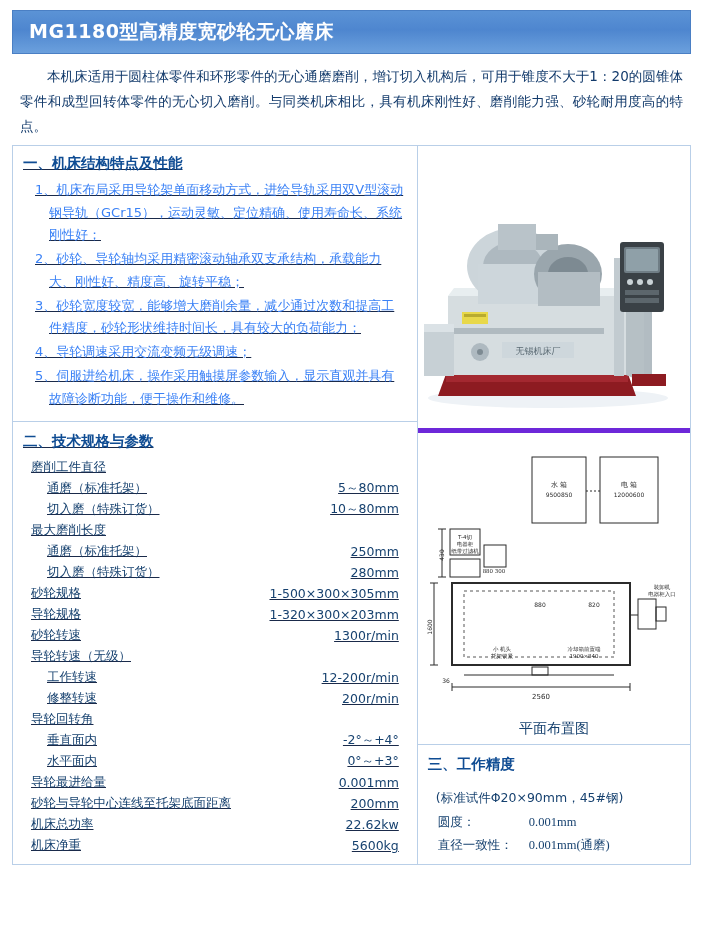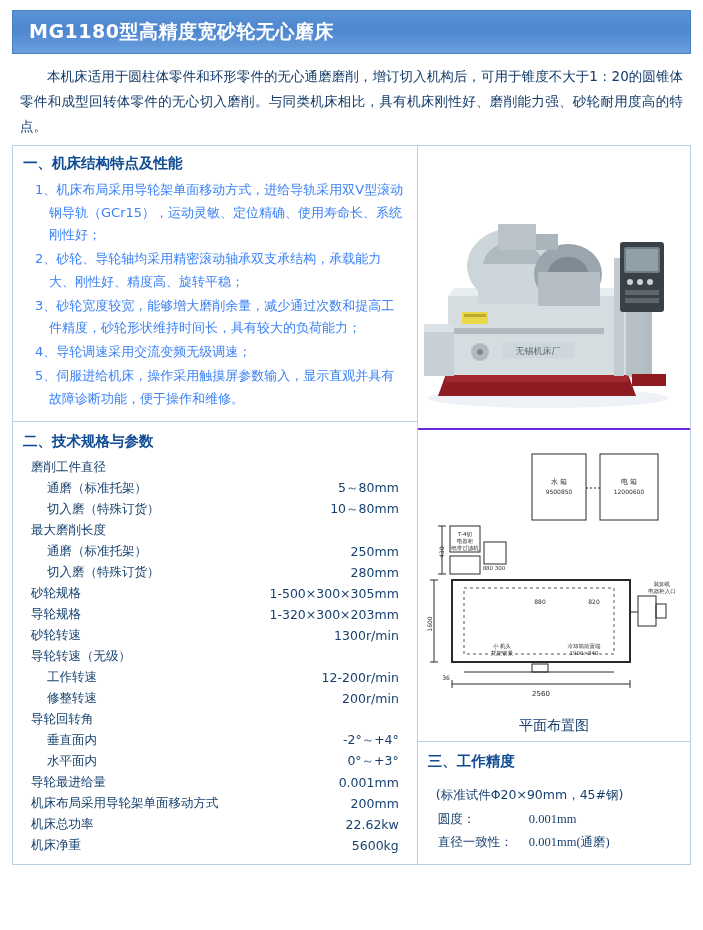--- a/index.html
+++ b/index.html
@@ -42,21 +42,21 @@
   }
   
   .grid{
     display:flex;
     border-top:1px solid #b9cfe8;
     border-left:1px solid #b9cfe8;
     border-right:1px solid #b9cfe8;
     border-bottom:1px solid #b9cfe8;
     box-sizing:border-box;
   }
-  .col-left{width:406px;box-sizing:border-box;border-right:1px solid #b9cfe8;}
+  .col-left{width:406px;box-sizing:border-box;border-right:1px solid #b9cfe8;text-decoration:underline;}
   .col-right{width:273px;box-sizing:border-box;}
   .cell{box-sizing:border-box;}
   .sec-title{
     font-size:14.5px;
     font-weight:bold;
     color:#0f4c93;
     margin:8px 0 6px 10px;
   }
   
   .features{
@@ -67,21 +67,21 @@
     color:#3b82f6;
   }
   .features li{
     padding-left:26px;
     text-indent:-14px;
     margin-bottom:1px;
   }
   
   .photo-box{
     height:282px;
-    border-bottom:2px solid #6d28d9;
+    border-bottom:5px solid #6d28d9;
     position:relative;
     overflow:hidden;
     background:#8b5cf6;
   }
   
   .spec{
     width:100%;
     border-collapse:collapse;
     font-size:12.5px;
     color:#16416f;
@@ -206,21 +206,21 @@
               </tr>
             <tr>
                 <td class="k lvl1">水平面内</td>
                 <td class="v">0°～+3°</td>
               </tr>
             <tr>
                 <td class="k lvl0">导轮最进给量</td>
                 <td class="v">0.001mm</td>
               </tr>
             <tr>
-                <td class="k lvl0">机床布局采用导轮架单面移动方式</td>
+                <td class="k lvl0">砂轮与导轮中心连线至托架底面距离</td>
                 <td class="v">200mm</td>
               </tr>
             <tr>
                 <td class="k lvl0">机床总功率</td>
                 <td class="v">22.62kw</td>
               </tr>
             <tr>
                 <td class="k lvl0">机床净重</td>
                 <td class="v">5600kg</td>
               </tr>

